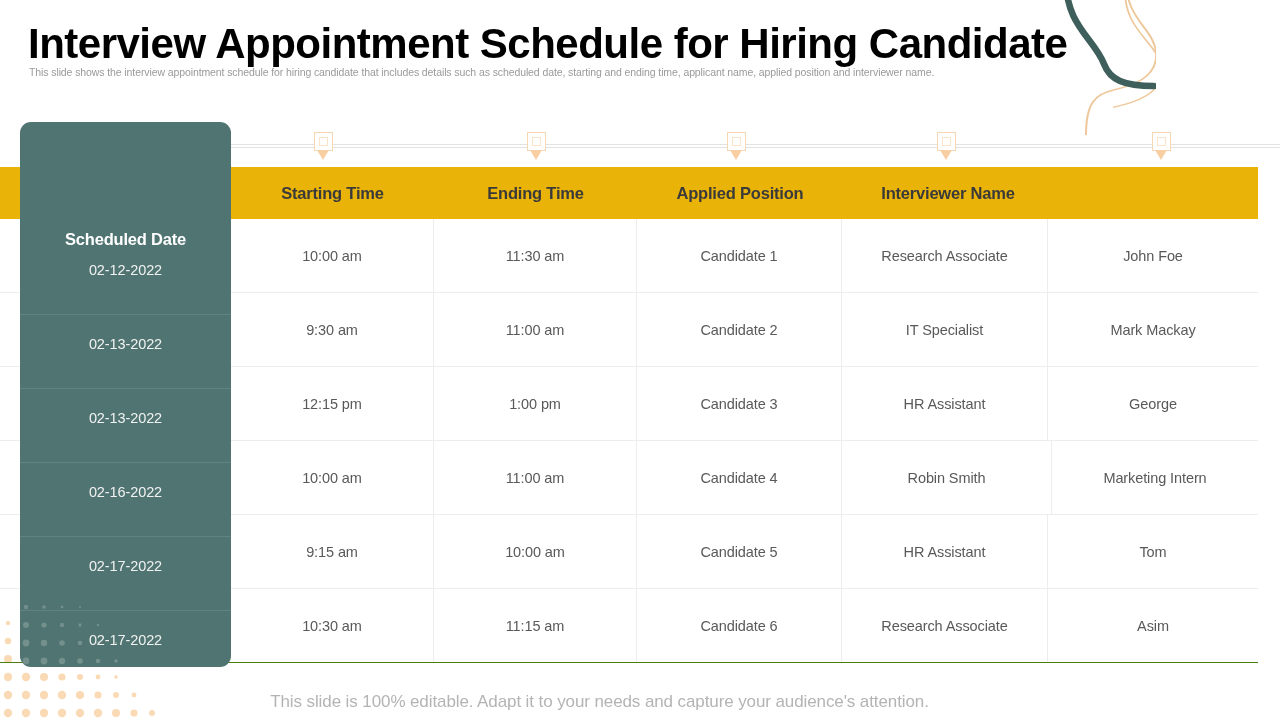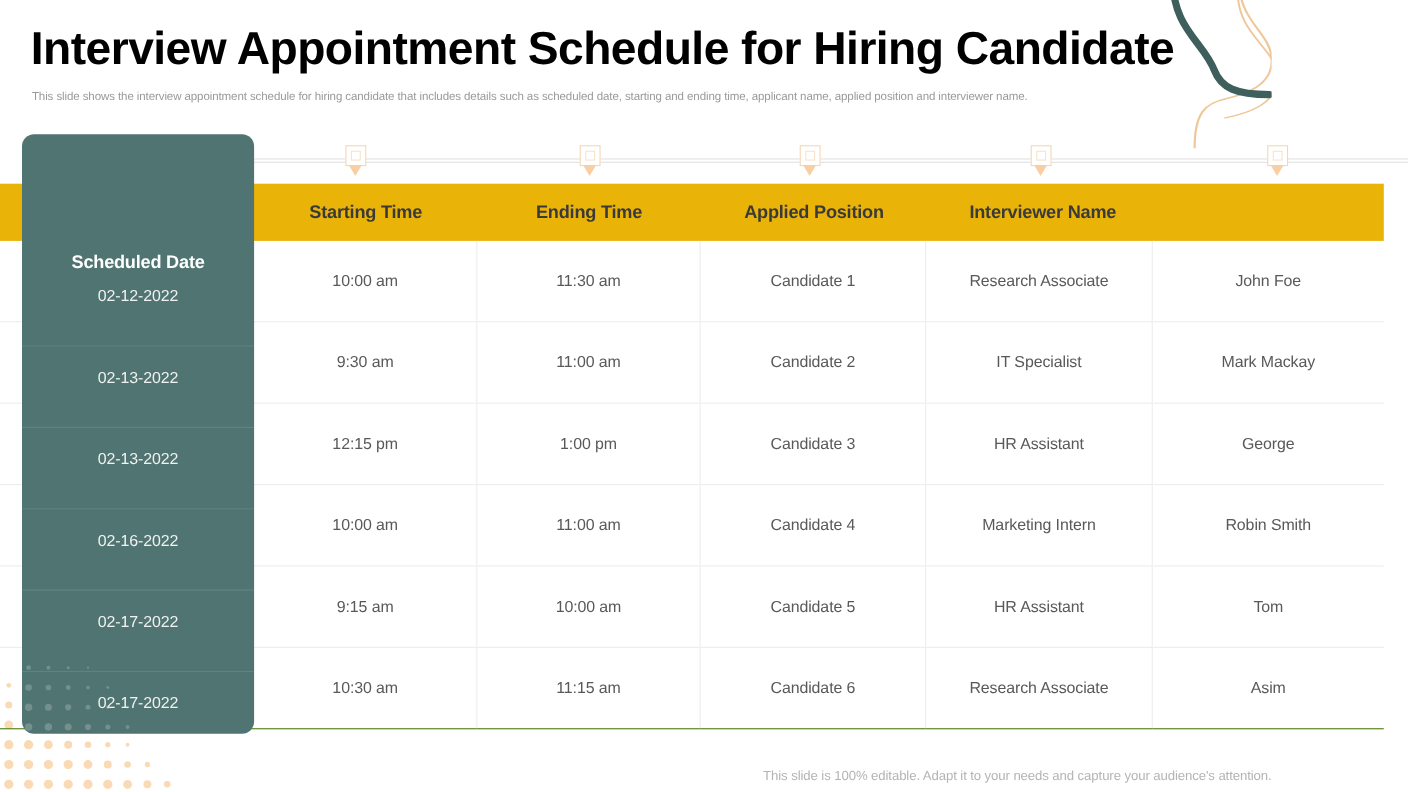--- a/index.html
+++ b/index.html
@@ -21,21 +21,21 @@
   
   .dots-art { position: absolute; left: 0; bottom: 0; width: 170px; height: 135px; pointer-events: none; }
 
   
   .title {
     position: absolute; left: 28px; top: 20px;
     font-size: 42px; font-weight: 700; letter-spacing: -0.5px;
     color: #000000; white-space: nowrap;
   }
   .subtitle {
-    position: absolute; left: 29px; top: 82px;
+    position: absolute; left: 29px; top: 66px;
     font-size: 10.5px; color: #9a9a9a; white-space: nowrap;
     letter-spacing: -0.1px;
   }
 
   
   .rail {
     position: absolute; left: 231px; top: 144px; width: 1049px; height: 4px;
   }
   .rail .line { position: absolute; left: 0; width: 100%; height: 1px; background: #e2e2e2; }
   .rail .line.a { top: 0; }
@@ -112,21 +112,21 @@
     border-bottom: 1px solid rgba(255,255,255,0.10);
     padding-bottom: 16px;
   }
   .slab .slab-row:last-child { border-bottom: none; }
   
   .slab .slab-dots { position: absolute; left: 0; bottom: 0; width: 130px; height: 76px; opacity: .5; }
 
   
   .footer {
     position: absolute; left: 0; bottom: 8px; width: 100%;
-    text-align: right; font-size: 12px; color: #b4b4b4;
+    text-align: center; font-size: 17px; color: #b4b4b4;
     letter-spacing: -0.1px;
     padding-left: 43px;
   }
 </style>
 </head>
 <body>
 
 <div id="slide">
 
   <svg class="corner-art" viewBox="0 0 160 135" fill="none">
@@ -245,22 +245,22 @@
         <div class="td c2">1:00 pm</div>
         <div class="td c3">Candidate 3</div>
         <div class="td c4">HR Assistant</div>
         <div class="td c5">George</div>
       </div>
       <div class="tr">
         <div class="td c0">02-16-2022</div>
         <div class="td c1">10:00 am</div>
         <div class="td c2">11:00 am</div>
         <div class="td c3">Candidate 4</div>
+        <div class="td c5">Robin Smith</div>
         <div class="td c4">Marketing Intern</div>
-        <div class="td c5">Robin Smith</div>
       </div>
       <div class="tr">
         <div class="td c0">02-17-2022</div>
         <div class="td c1">9:15 am</div>
         <div class="td c2">10:00 am</div>
         <div class="td c3">Candidate 5</div>
         <div class="td c4">HR Assistant</div>
         <div class="td c5">Tom</div>
       </div>
       <div class="tr">

